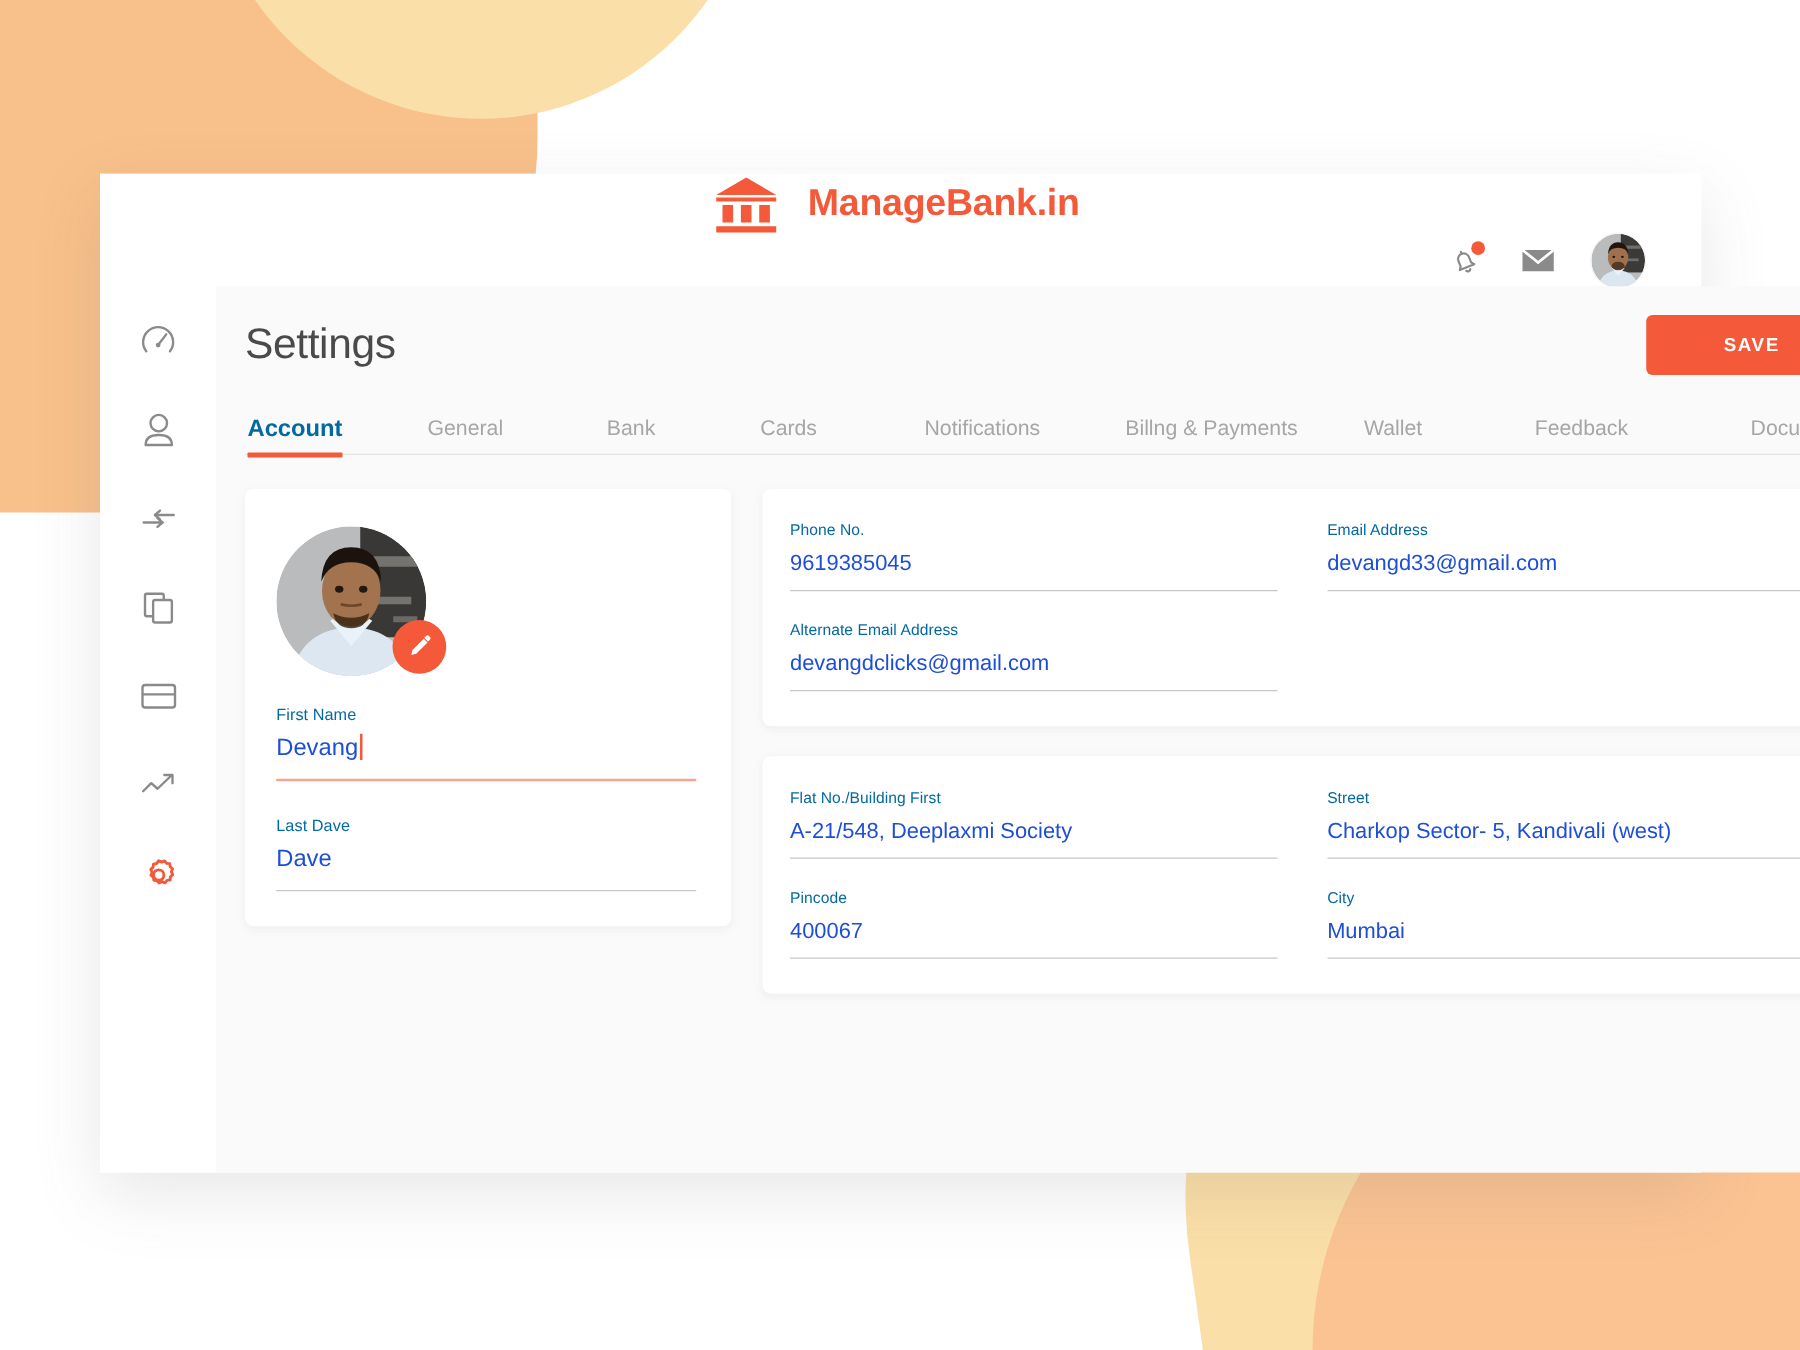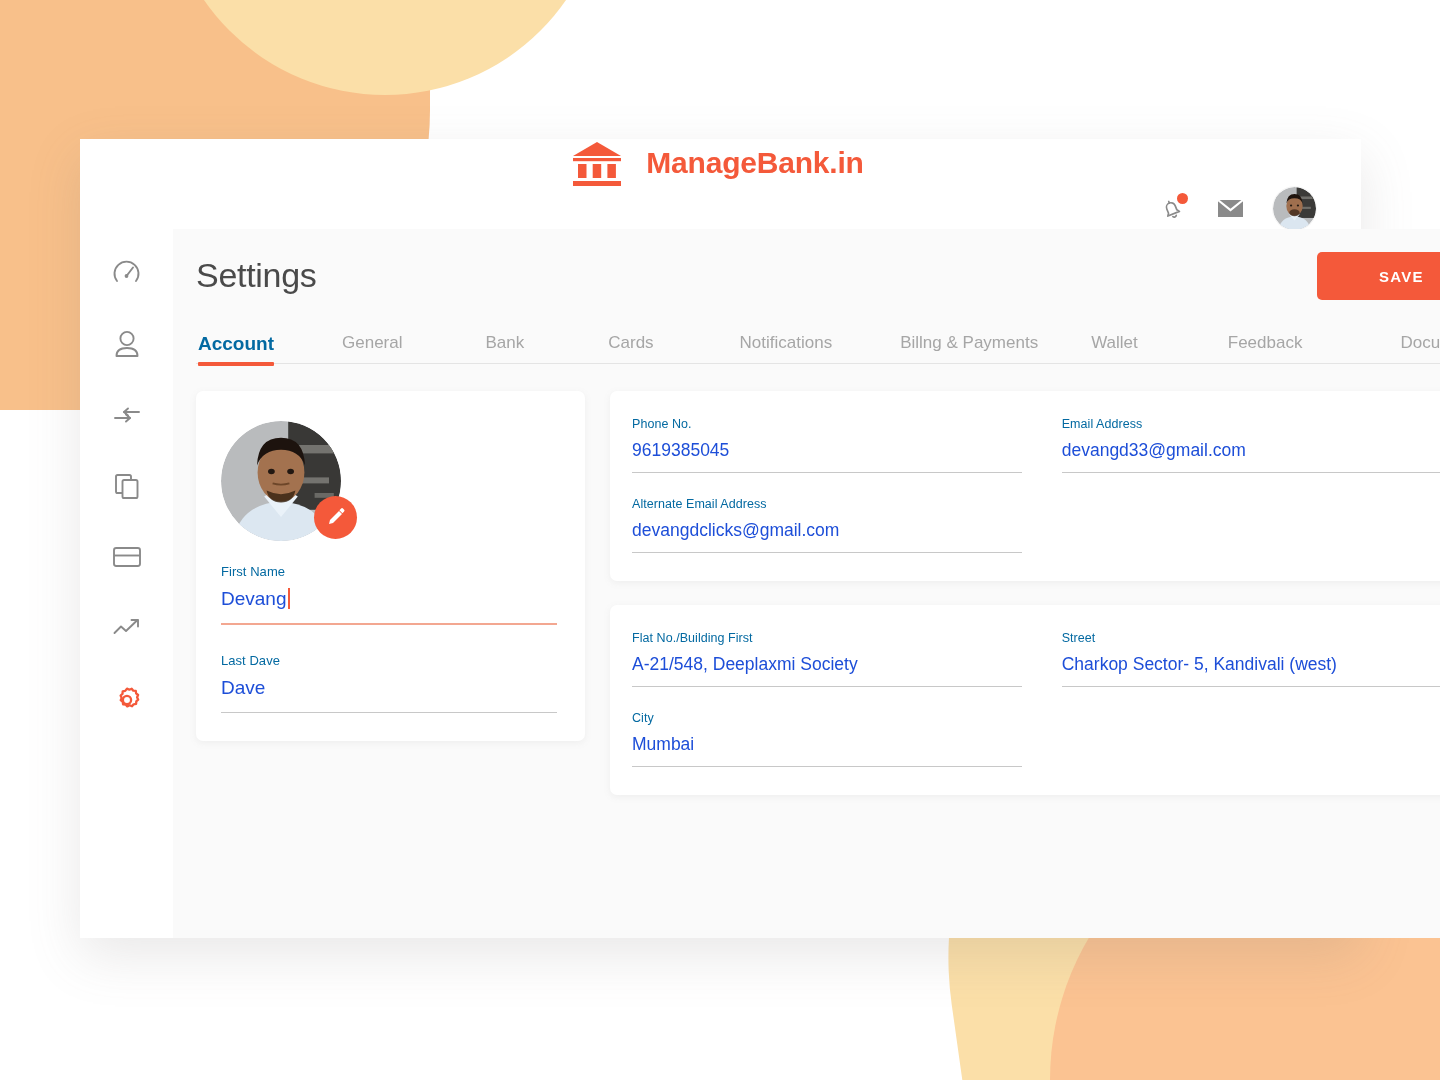--- a/index.html
+++ b/index.html
@@ -503,20 +503,25 @@
                 <div class="field-value">A-21/548, Deeplaxmi Society</div>
                 <div class="field-rule"></div>
               </div>
 
               <div class="field">
                 <span class="field-label">Street</span>
                 <div class="field-value">Charkop Sector- 5, Kandivali (west)</div>
                 <div class="field-rule"></div>
               </div>
 
+              <div class="field">
+                <span class="field-label">Pincode</span>
+                <div class="field-value">400067</div>
+                <div class="field-rule"></div>
+              </div>
 
               <div class="field select">
                 <span class="field-label">City</span>
                 <div class="field-value">Mumbai</div>
 
                 <div class="field-rule"></div>
               </div>
 
             </div>
           </div>

